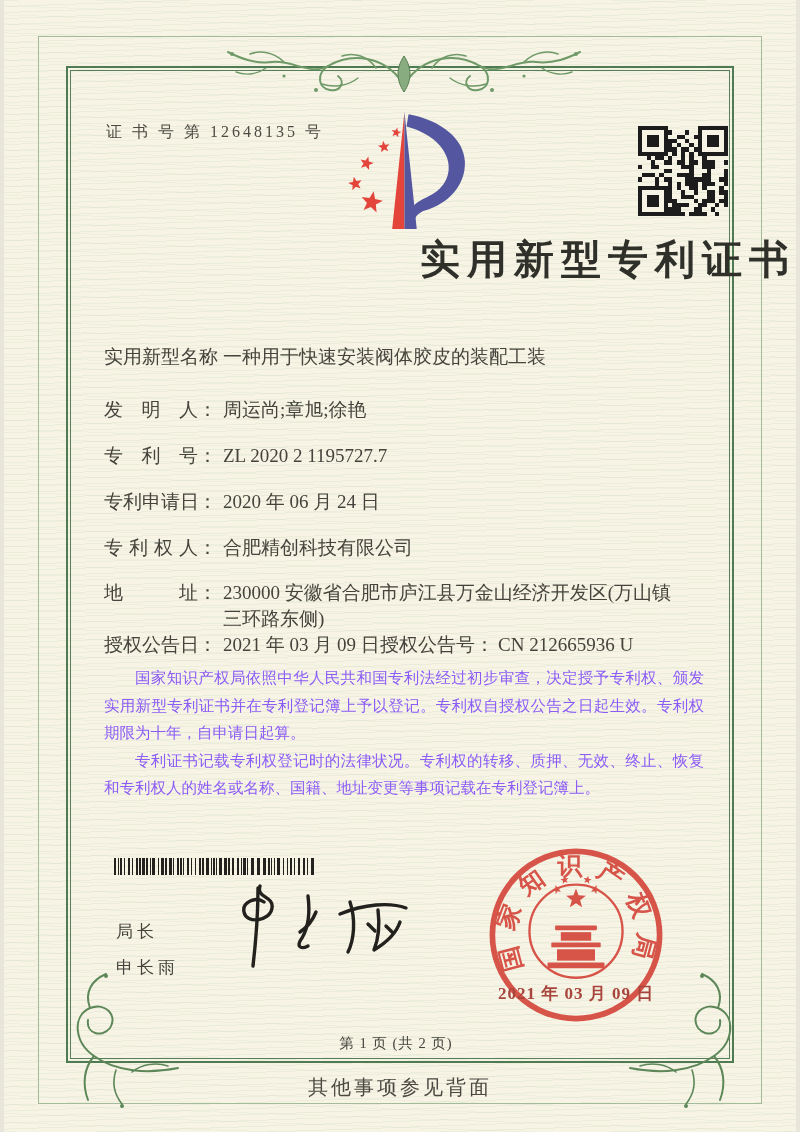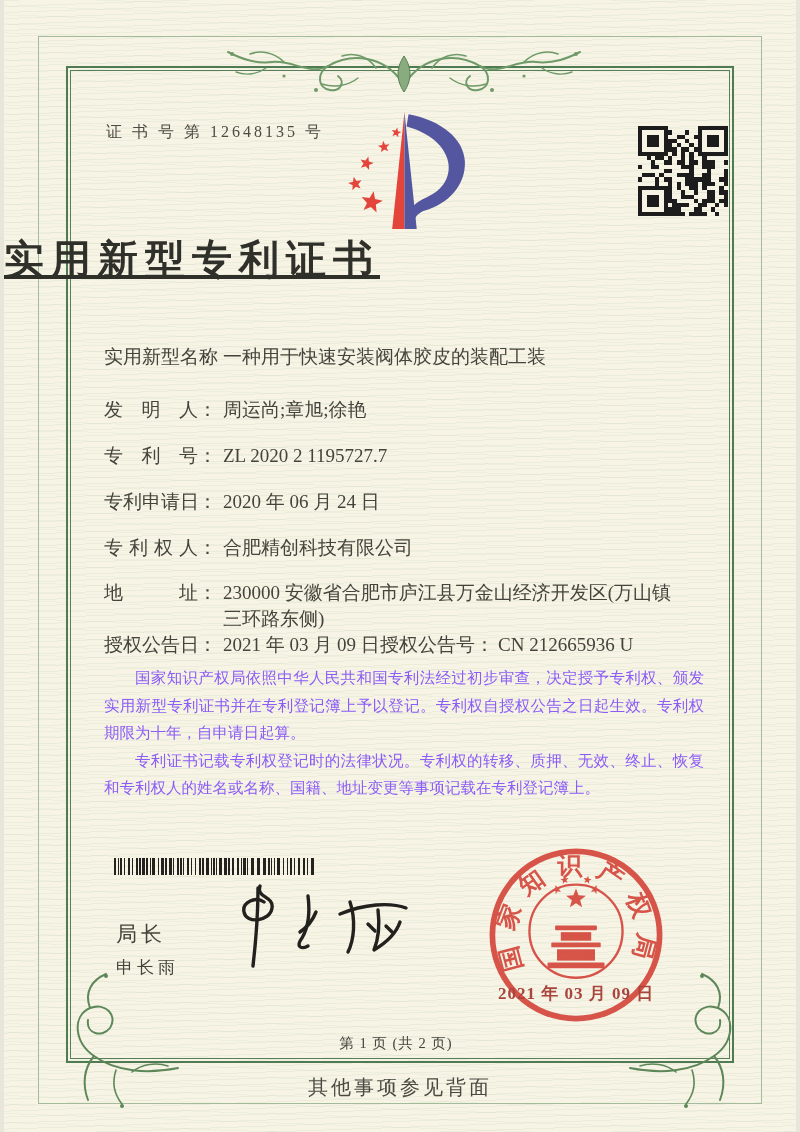--- a/index.html
+++ b/index.html
@@ -8,35 +8,35 @@
   .page::before{content:"";position:absolute;inset:0;pointer-events:none;
         background:repeating-linear-gradient(178deg, rgba(130,170,120,.10) 0 1px, transparent 1px 6px),
                    repeating-linear-gradient(2deg, rgba(130,170,120,.07) 0 1px, transparent 1px 9px);}
   .frame-outer{position:absolute;left:34px;top:36px;right:34px;bottom:28px;border:1px solid #a3bb9b;}
   .frame-inner{position:absolute;left:62px;top:66px;right:62px;bottom:69px;border:2px solid #4e7b52;}
   .frame-inner::before{content:"";position:absolute;inset:2px;border:1px solid #567e57;}
   .orn{position:absolute;z-index:3;}
   .cert-no{position:absolute;left:102px;top:122px;font-size:16px;letter-spacing:3px;color:#4c4a42;}
   .logo{position:absolute;left:330px;top:108px;}
   .qr{position:absolute;left:634px;top:126px;}
-  .title{position:absolute;left:0;right:0;top:232px;text-align:left;font-size:40px;font-weight:bold;
-         letter-spacing:7px;color:#30302a;text-decoration:underline;}
+  .title{position:absolute;left:0;right:0;top:232px;text-align:right;font-size:40px;font-weight:bold;
+         letter-spacing:7px;color:#30302a;}
   .field{position:absolute;left:100px;font-size:19px;line-height:26px;color:#45433b;white-space:nowrap;}
   .flabel{display:inline-block;width:94px;text-align:justify;text-align-last:justify;vertical-align:top;}
   .fcolon{vertical-align:top;}
   .fvalue{display:inline-block;vertical-align:top;margin-left:6px;white-space:normal;}
   .fvalue.addr{max-width:452px;}
   .grant-no{position:absolute;left:276px;top:0;}
   .paras{position:absolute;left:100px;top:664px;width:600px;font-size:15.5px;line-height:27.5px;color:#8b5cf6;}
   .paras p{margin:0;text-indent:2em;text-align:justify;}
   .barcode{position:absolute;left:110px;top:858px;}
   .seal{position:absolute;left:477px;top:840px;z-index:4;opacity:.93;}
   .seal-date{position:absolute;left:482px;top:982px;width:180px;text-align:center;font-size:17px;
              font-weight:bold;color:#a8453c;letter-spacing:1px;z-index:5;}
-  .commissioner-title{position:absolute;left:112px;top:920px;font-size:21px;letter-spacing:4px;}
+  .commissioner-title{position:absolute;left:112px;top:920px;font-size:17px;letter-spacing:4px;}
   .commissioner-name{position:absolute;left:112px;top:956px;font-size:17px;letter-spacing:4px;}
   .signature{position:absolute;left:218px;top:878px;z-index:2;}
   .page-num{position:absolute;left:0;right:8px;top:1034px;text-align:center;font-size:14.5px;letter-spacing:1px;}
   .back-note{position:absolute;left:0;right:0;top:1074px;text-align:center;font-size:20px;letter-spacing:3px;color:#4a4840;}
 </style>
 </head>
 <body>
 
 <div class="page">
 

